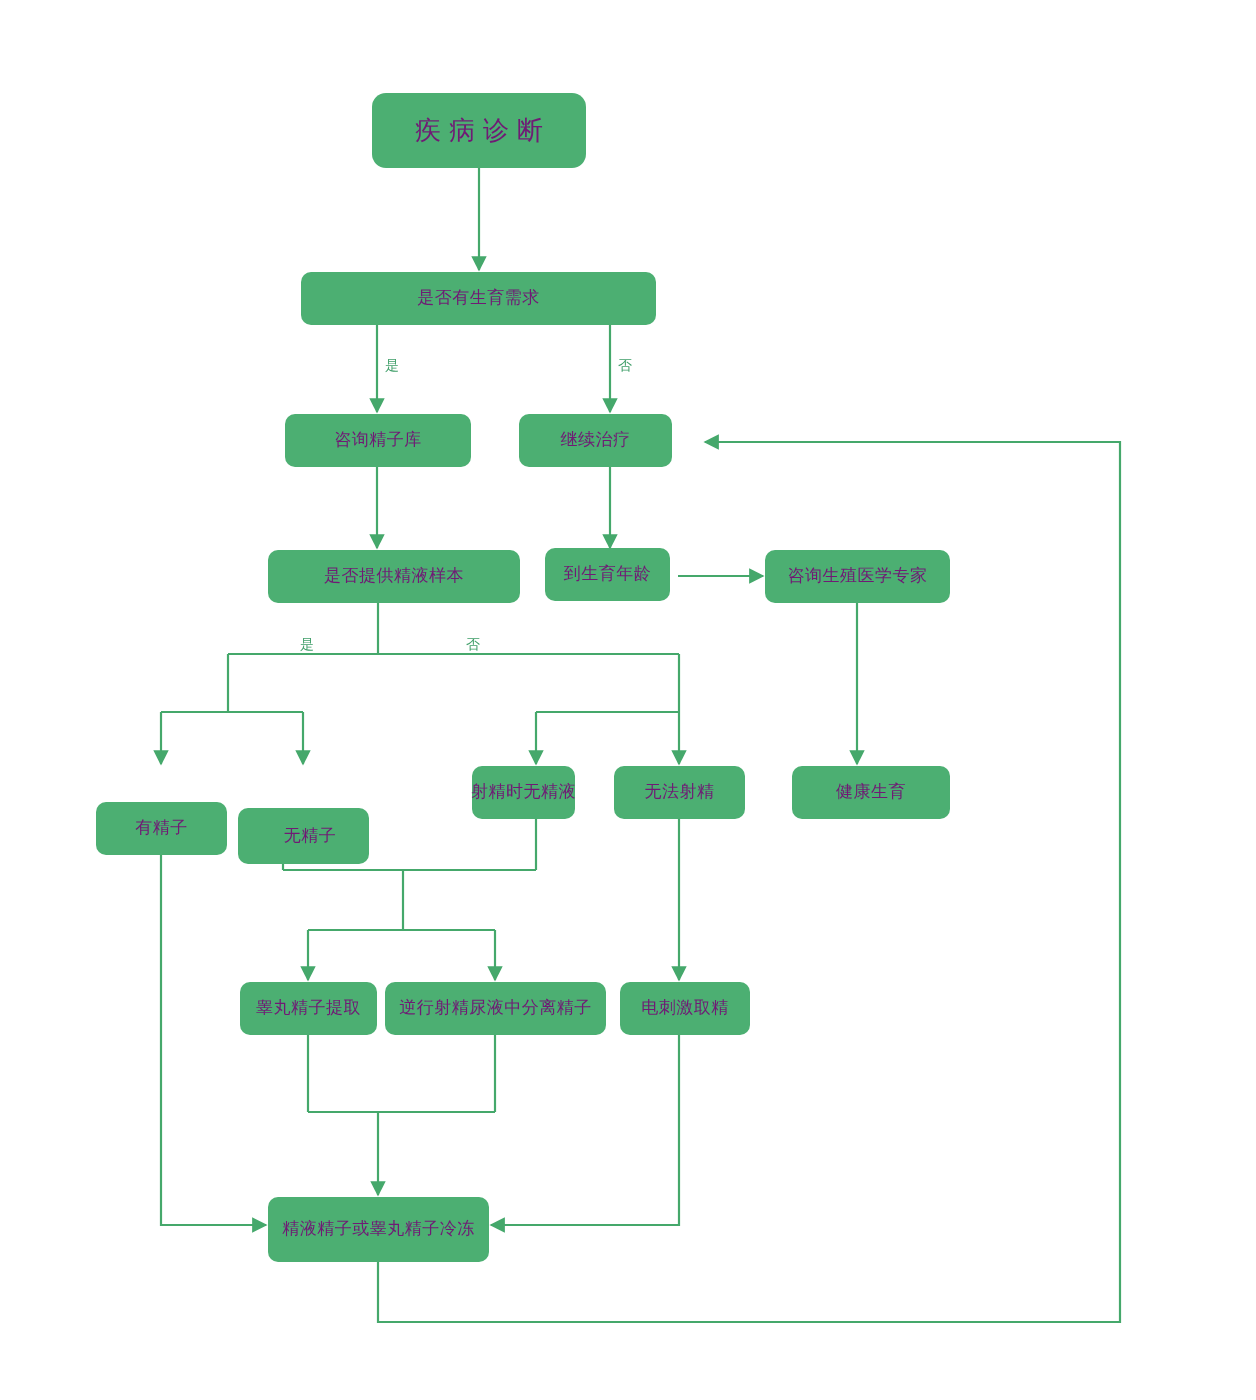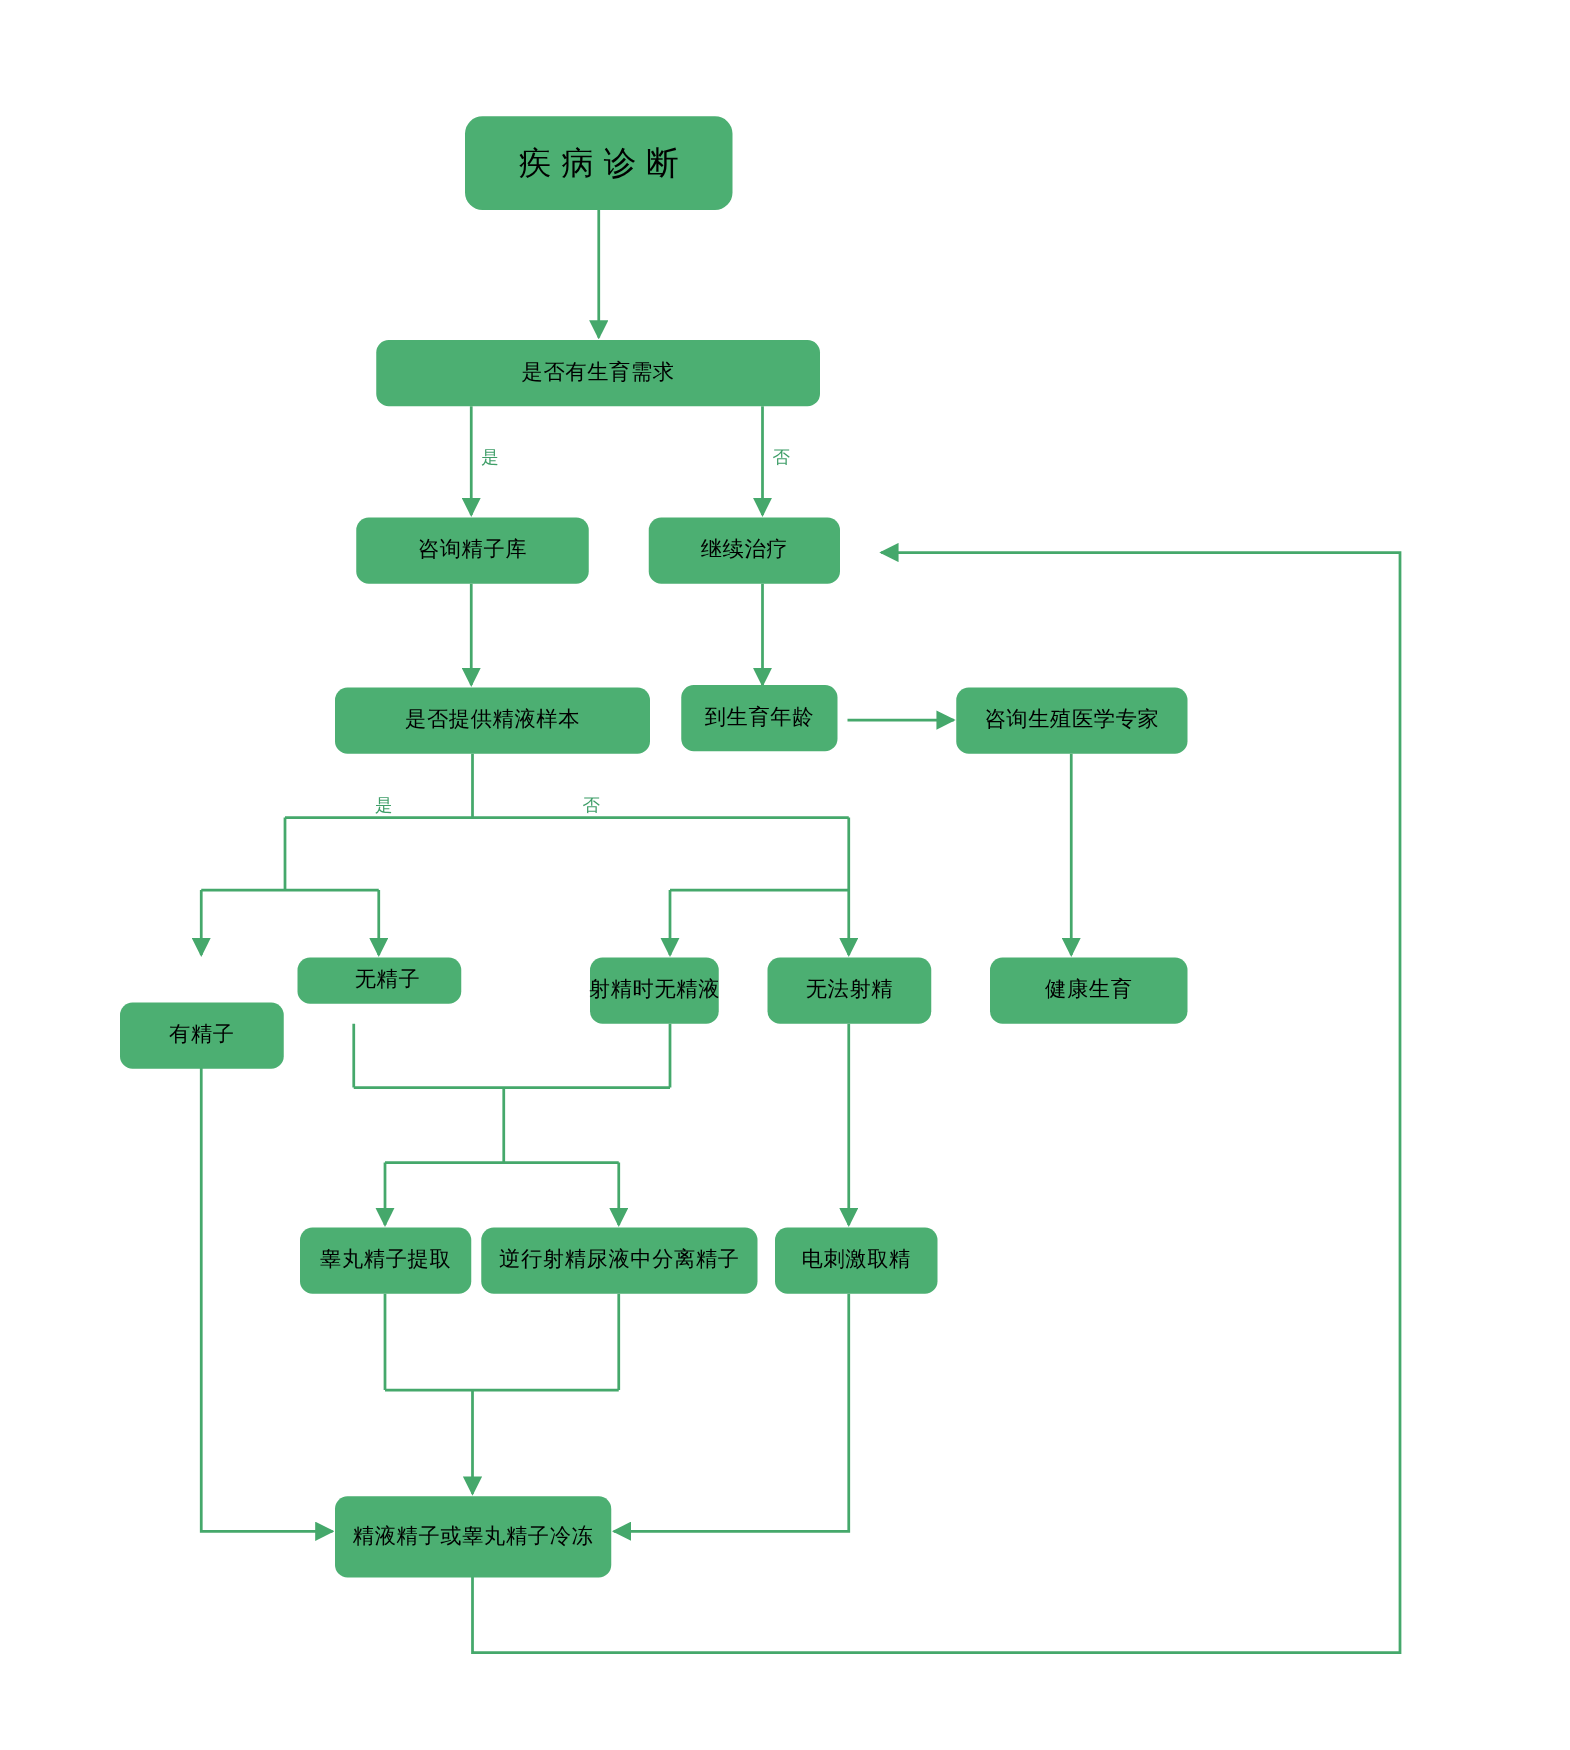--- a/index.html
+++ b/index.html
@@ -24,21 +24,21 @@
     top: 0;
     width: 1256px;
     height: 1400px;
     pointer-events: none;
   }
   .node {
     position: absolute;
     box-sizing: border-box;
     background: #4CAF72;
     border-radius: 10px;
-    color: #000000;
+    color: #701a75;
     display: flex;
     align-items: center;
     justify-content: center;
     text-align: center;
     font-size: 17px;
     line-height: 1.2;
     white-space: nowrap;
     letter-spacing: 0.5px;
     z-index: 2;
   }
@@ -165,21 +165,21 @@
   </div>
 
   <div class="node" style="left:765px; top:550px; width:185px; height:53px;">
     <span>咨询生殖医学专家</span>
   </div>
 
   <div class="node" style="left:96px; top:766px; width:131px; height:53px;margin-top:36px;">
     <span>有精子</span>
   </div>
 
-  <div class="node" style="left:238px; top:766px; width:131px; height:37px;padding-left:13px;">
+  <div class="node" style="left:238px; top:808px; width:131px; height:56px;padding-left:13px;">
     <span>无精子</span>
   </div>
 
   <div class="node" style="left:472px; top:766px; width:103px; height:53px;">
     <span>射精时无精液</span>
   </div>
 
   <div class="node" style="left:614px; top:766px; width:131px; height:53px;">
     <span>无法射精</span>
   </div>

